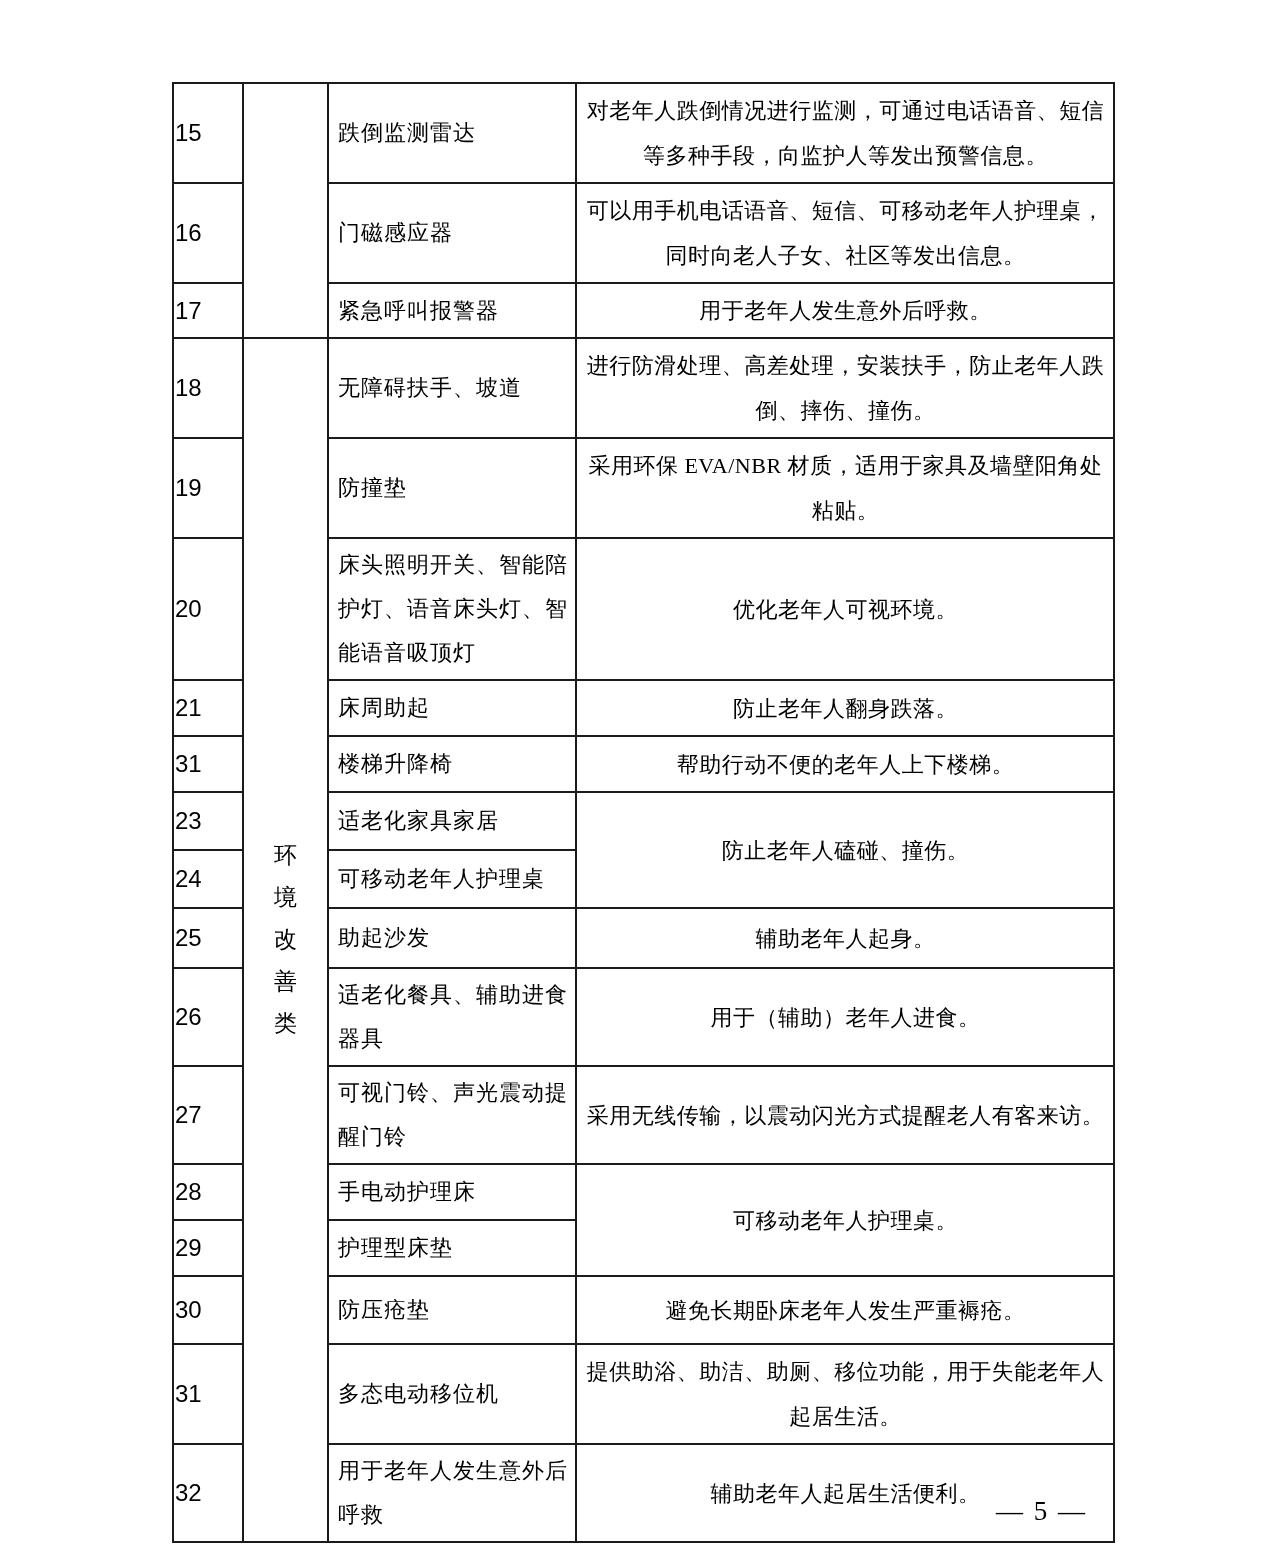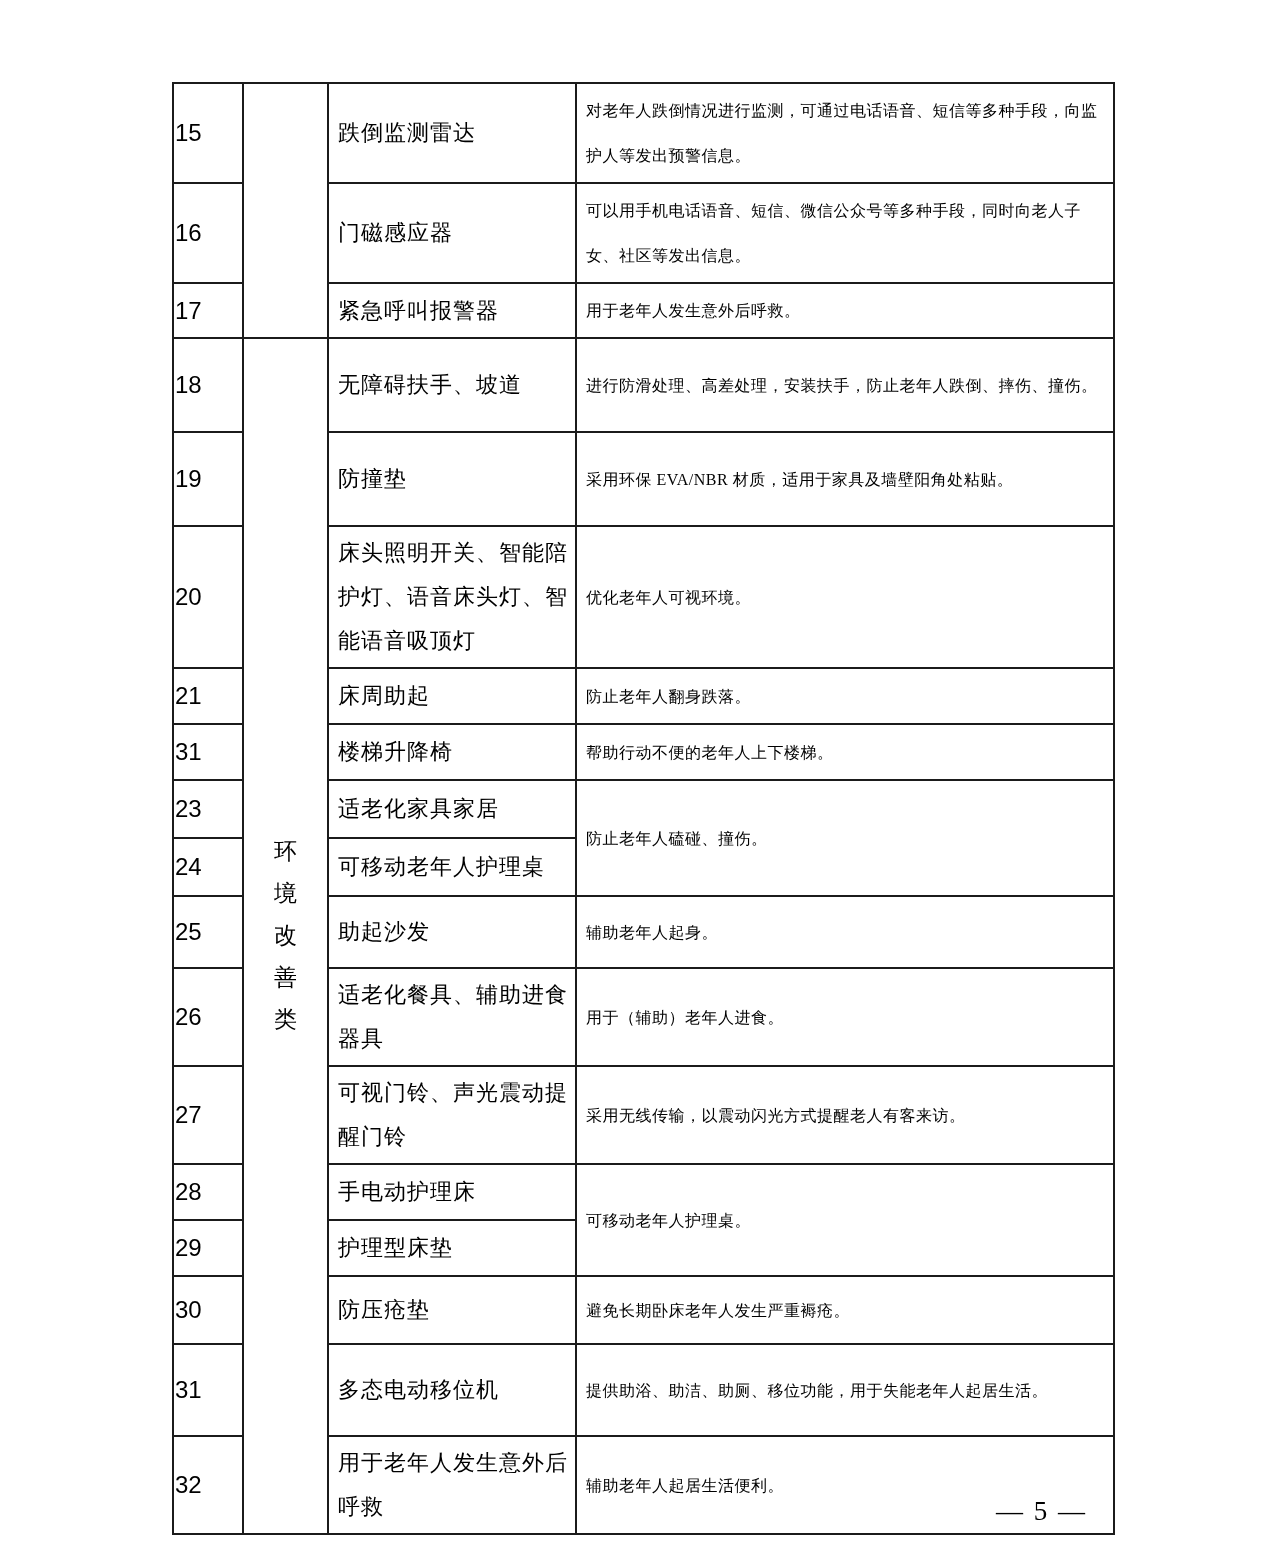--- a/index.html
+++ b/index.html
@@ -45,24 +45,25 @@
     letter-spacing: 0;
   }
   td.cell-item {
     font-size: 22px;
     line-height: 44px;
     padding: 4px 2px 4px 9px;
     letter-spacing: 1px;
     margin-top: 48px;
   }
   td.cell-desc {
-    font-size: 16px;
+    font-size: 22px;
     line-height: 45px;
     padding: 4px 8px 4px 9px;
     letter-spacing: 0.5px;
+    text-align: center;
   }
   .page-footer {
     position: absolute;
     top: 1496px;
     right: 184px;
     font-size: 27px;
     letter-spacing: 2px;
     white-space: nowrap;
   }
 </style>
@@ -80,21 +81,21 @@
     <tbody>
       <tr style="height:88px">
         <td class="cell-num">15</td>
         <td class="cell-cat" rowspan="3"></td>
         <td class="cell-item">跌倒监测雷达</td>
         <td class="cell-desc">对老年人跌倒情况进行监测，可通过电话语音、短信等多种手段，向监护人等发出预警信息。</td>
       </tr>
       <tr style="height:90px">
         <td class="cell-num">16</td>
         <td class="cell-item">门磁感应器</td>
-        <td class="cell-desc">可以用手机电话语音、短信、微信公众号等多种手段，同时向老人子女、社区等发出信息。</td>
+        <td class="cell-desc">可以用手机电话语音、短信、可移动老年人护理桌，同时向老人子女、社区等发出信息。</td>
       </tr>
       <tr style="height:44px">
         <td class="cell-num">17</td>
         <td class="cell-item">紧急呼叫报警器</td>
         <td class="cell-desc">用于老年人发生意外后呼救。</td>
       </tr>
       <tr style="height:94px">
         <td class="cell-num">18</td>
         <td class="cell-cat" rowspan="15">
           <span class="cat-char">环</span>
@@ -128,21 +129,21 @@
       </tr>
       <tr style="height:58px">
         <td class="cell-num">23</td>
         <td class="cell-item">适老化家具家居</td>
         <td class="cell-desc" rowspan="2">防止老年人磕碰、撞伤。</td>
       </tr>
       <tr style="height:58px">
         <td class="cell-num">24</td>
         <td class="cell-item">可移动老年人护理桌</td>
       </tr>
-      <tr style="height:72px">
+      <tr style="height:60px">
         <td class="cell-num">25</td>
         <td class="cell-item">助起沙发</td>
         <td class="cell-desc">辅助老年人起身。</td>
       </tr>
       <tr style="height:94px">
         <td class="cell-num">26</td>
         <td class="cell-item">适老化餐具、辅助进食器具</td>
         <td class="cell-desc">用于（辅助）老年人进食。</td>
       </tr>
       <tr style="height:94px">

